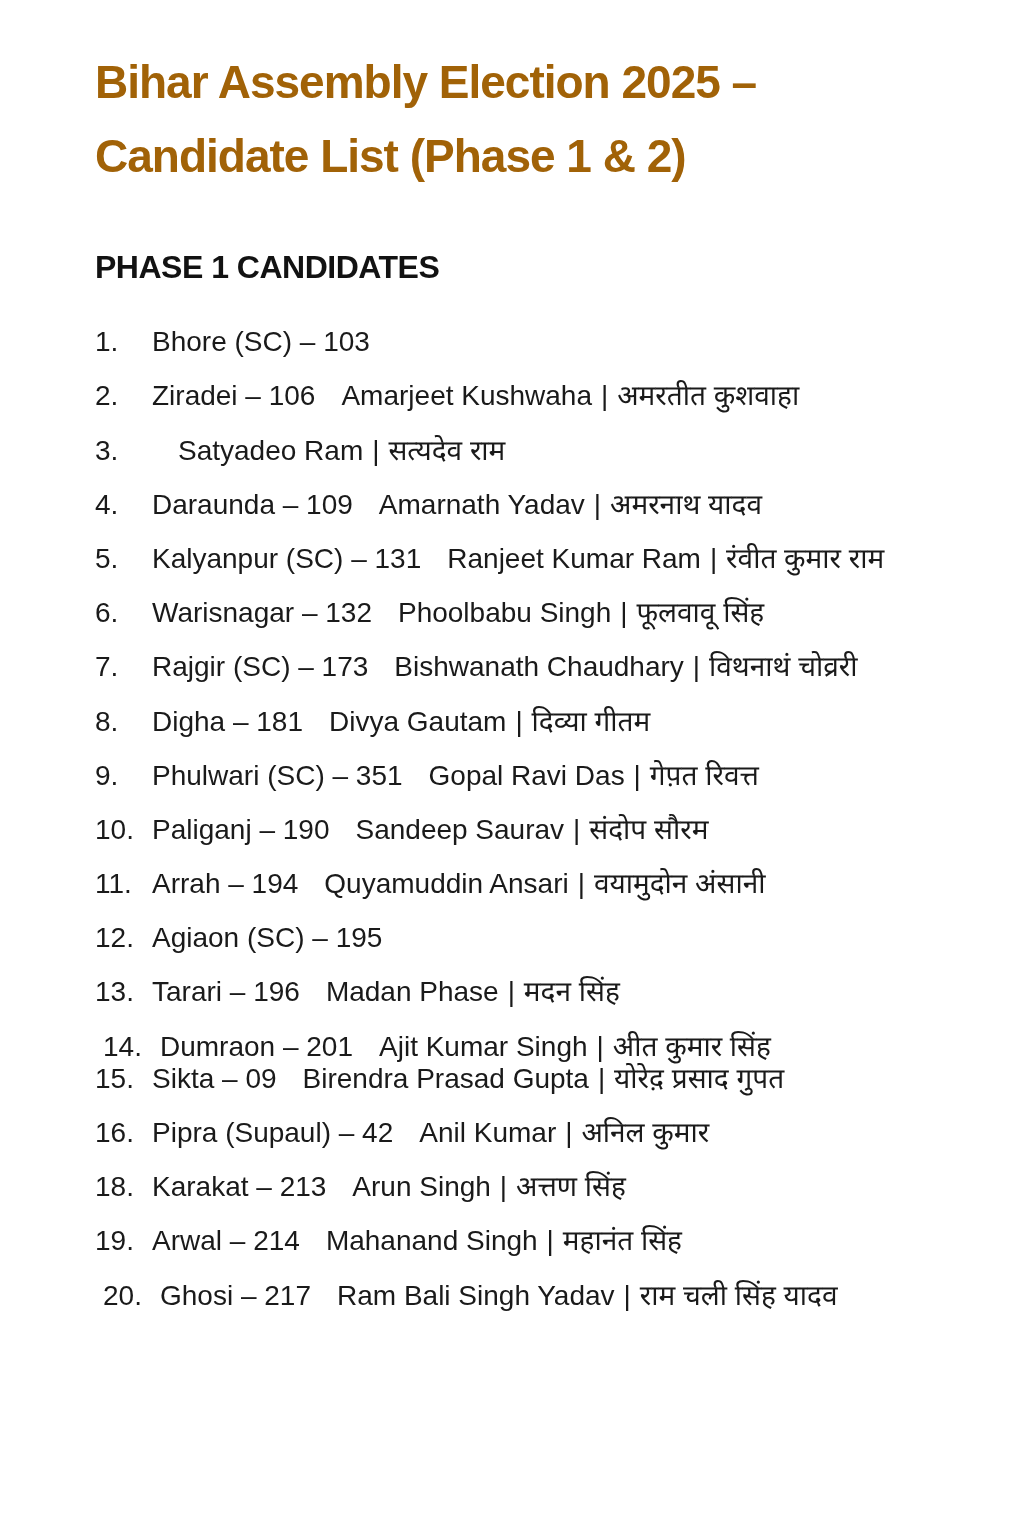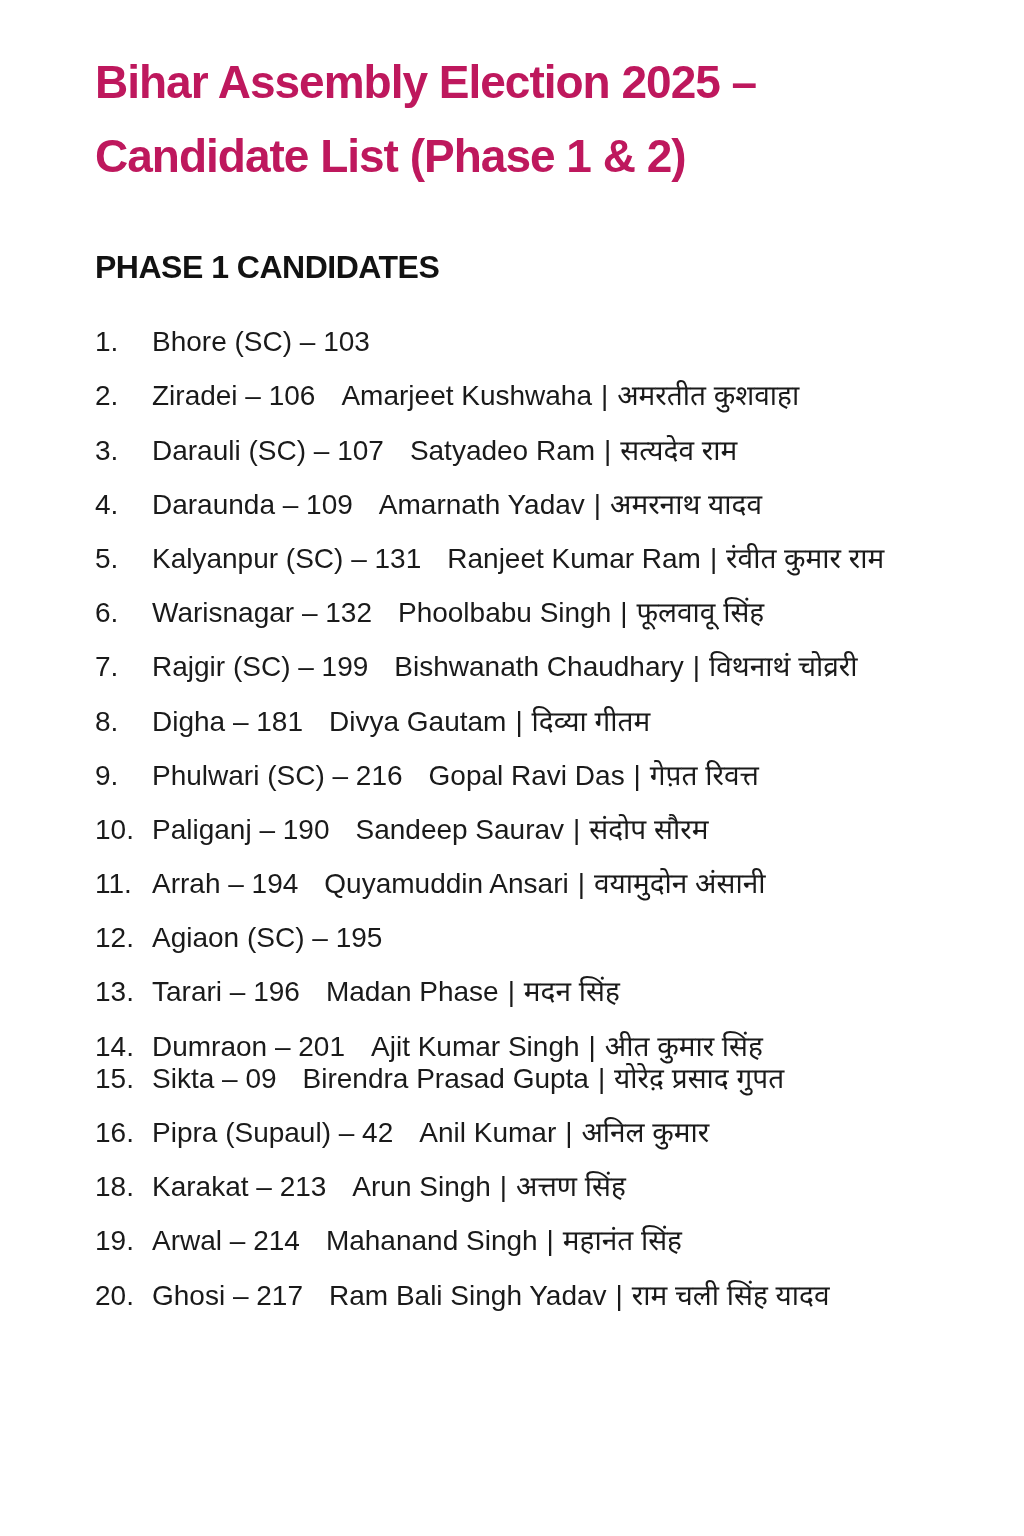--- a/index.html
+++ b/index.html
@@ -15,21 +15,21 @@
     box-sizing: border-box;
     background: #ffffff;
     padding: 46px 20px 60px 95px;
   }
   h1.title {
     margin: 0 0 56px 0;
     font-size: 46px;
     font-weight: 700;
     line-height: 1.6;
     letter-spacing: -1px;
-    color: #be185d;
+    color: #a16207;
   }
   h1.title .title-line { display: block; }
   h2.section-heading {
     margin: 1px 0 40px 0;
     font-size: 32px;
     font-weight: 700;
     letter-spacing: -0.5px;
     color: #121212;
   }
   section.phase-2 h2.section-heading { margin-top: 58px; }
@@ -40,21 +40,21 @@
   }
   li.row {
     display: flex;
     align-items: baseline;
     font-size: 28px;
     line-height: 1.15;
     margin: 0 0 22px 0;
     white-space: nowrap;
     color: #1a1a1a;
   }
-  li.row:last-child { margin-bottom: 0; }
+  li.row:last-child { margin-bottom: 0; margin-left: 8px; }
   .num {
     flex: 0 0 57px;
     width: 57px;
   }
   .seat { }
   .cand { margin-left: 26px; }
   .sep { margin: 0 0.32em; }
   .hi { }
 </style>
 </head>
@@ -76,21 +76,20 @@
   </li>
 
   <li class="row">
     <span class="num">2.</span>
     <span class="seat">Ziradei – 106</span>
     <span class="cand"><span class="en">Amarjeet Kushwaha</span><span class="sep">|</span><span class="hi">अमरतीत कुशवाहा</span></span>
   </li>
 
   <li class="row">
     <span class="num">3.</span>
-    <span class="seat">Darauli (SC) – 107</span>
     <span class="cand"><span class="en">Satyadeo Ram</span><span class="sep">|</span><span class="hi">सत्यदेव राम</span></span>
   </li>
 
   <li class="row">
     <span class="num">4.</span>
     <span class="seat">Daraunda – 109</span>
     <span class="cand"><span class="en">Amarnath Yadav</span><span class="sep">|</span><span class="hi">अमरनाथ यादव</span></span>
   </li>
 
   <li class="row">
@@ -100,33 +99,33 @@
   </li>
 
   <li class="row">
     <span class="num">6.</span>
     <span class="seat">Warisnagar – 132</span>
     <span class="cand"><span class="en">Phoolbabu Singh</span><span class="sep">|</span><span class="hi">फूलवावू सिंह</span></span>
   </li>
 
   <li class="row">
     <span class="num">7.</span>
-    <span class="seat">Rajgir (SC) – 199</span>
+    <span class="seat">Rajgir (SC) – 173</span>
     <span class="cand"><span class="en">Bishwanath Chaudhary</span><span class="sep">|</span><span class="hi">विथनाथं चोव्ररी</span></span>
   </li>
 
   <li class="row">
     <span class="num">8.</span>
     <span class="seat">Digha – 181</span>
     <span class="cand"><span class="en">Divya Gautam</span><span class="sep">|</span><span class="hi">दिव्या गीतम</span></span>
   </li>
 
   <li class="row">
     <span class="num">9.</span>
-    <span class="seat">Phulwari (SC) – 216</span>
+    <span class="seat">Phulwari (SC) – 351</span>
     <span class="cand"><span class="en">Gopal Ravi Das</span><span class="sep">|</span><span class="hi">गेप़त रिवत्त</span></span>
   </li>
 
   <li class="row">
     <span class="num">10.</span>
     <span class="seat">Paliganj – 190</span>
     <span class="cand"><span class="en">Sandeep Saurav</span><span class="sep">|</span><span class="hi">संदोप सौरम</span></span>
   </li>
 
   <li class="row">

